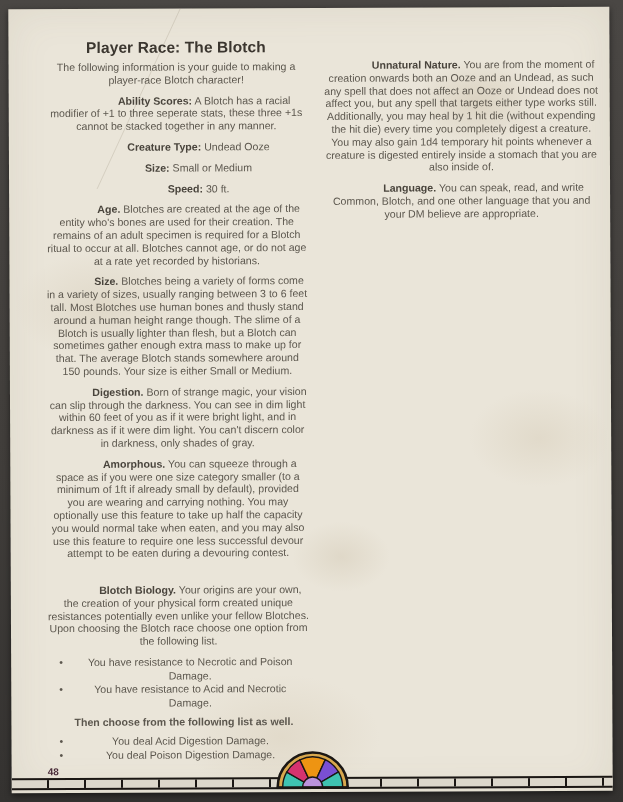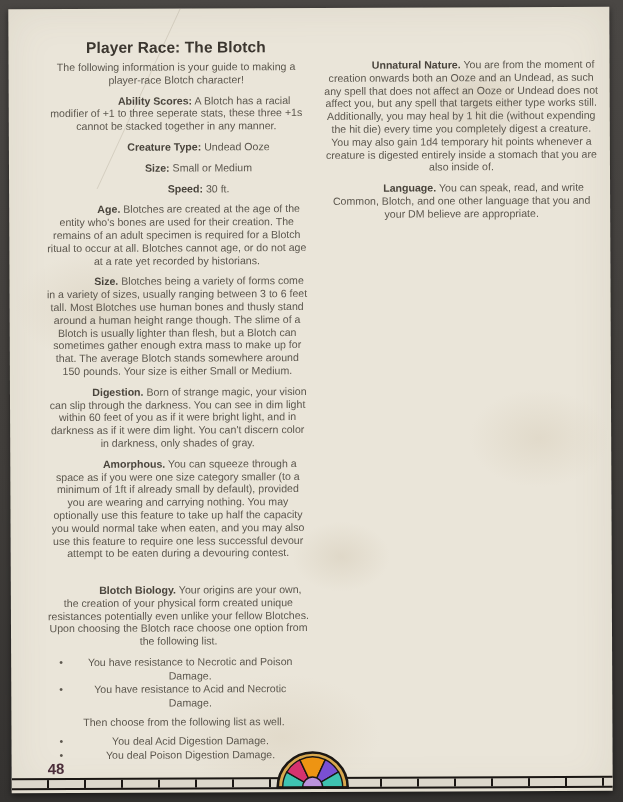--- a/index.html
+++ b/index.html
@@ -72,26 +72,26 @@
     line-height: 13.6px;
     color: #5c574e;
     padding-left: 14px;
   }
   ul.bullets li::before {
     content: "\2022";
     position: absolute;
     left: 2px; top: 0;
     color: #5c574e;
   }
-  .then-choose { margin: 2px 0 6px 10px; }
+  .then-choose { margin: 2px 0 6px 10px; font-weight: bold; }
 
   .page-number {
     position: absolute;
     left: 36px; bottom: 16px;
-    font-size: 15px;
+    font-size: 10px;
     font-weight: bold;
     color: #4b2e3a;
   }
   .bottom-band {
     position: absolute;
     left: 0; right: 0; bottom: 3px;
     height: 12px;
     background:
       repeating-linear-gradient(90deg,
         transparent 0px, transparent 35px,

